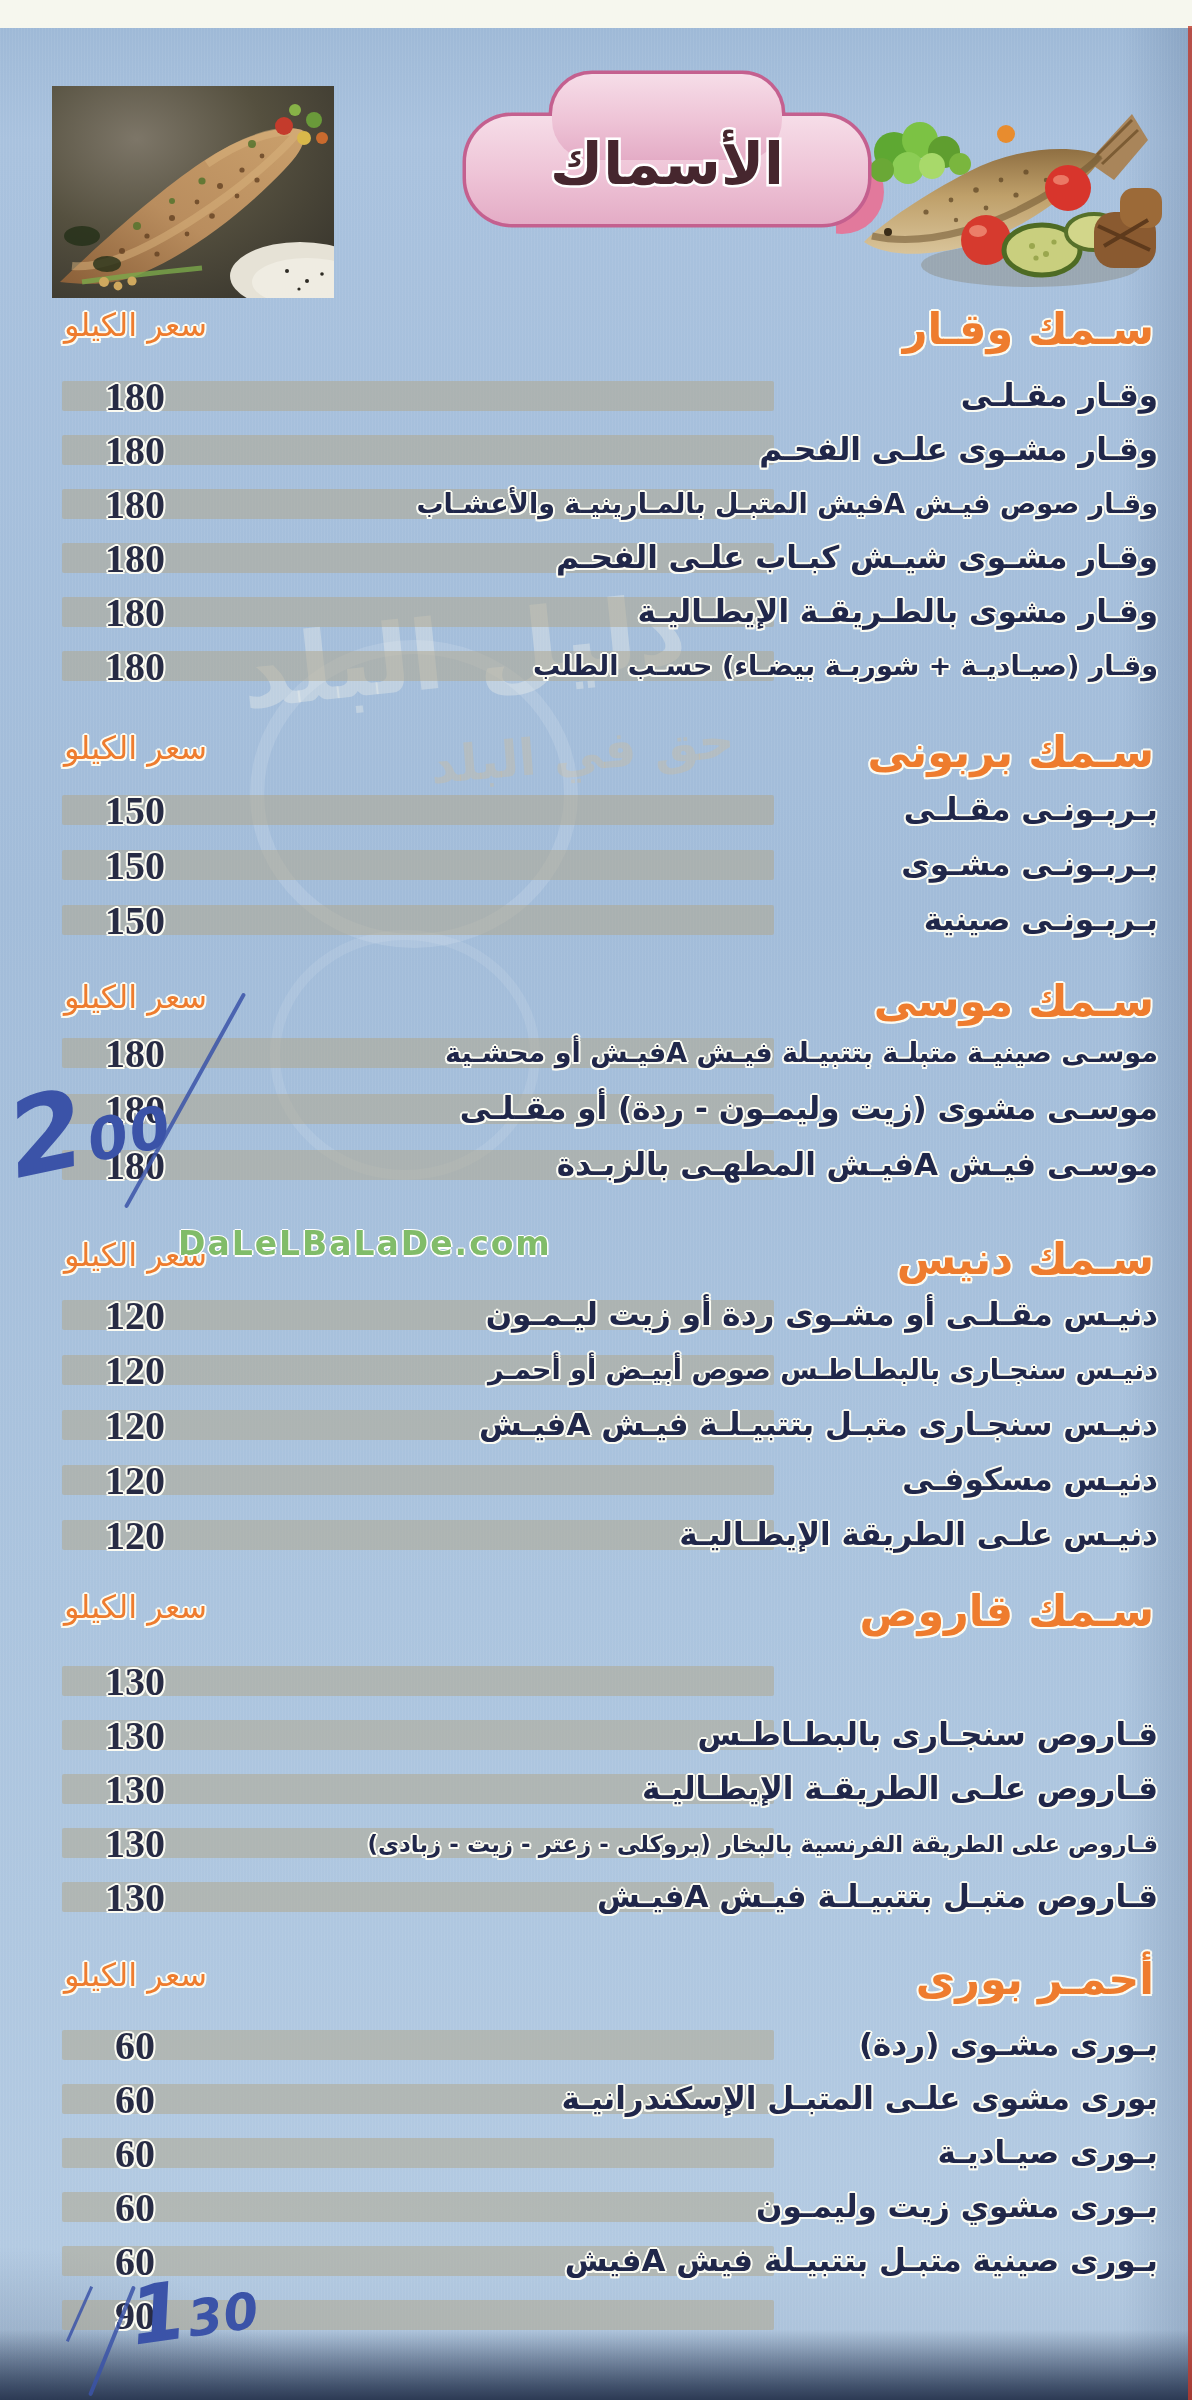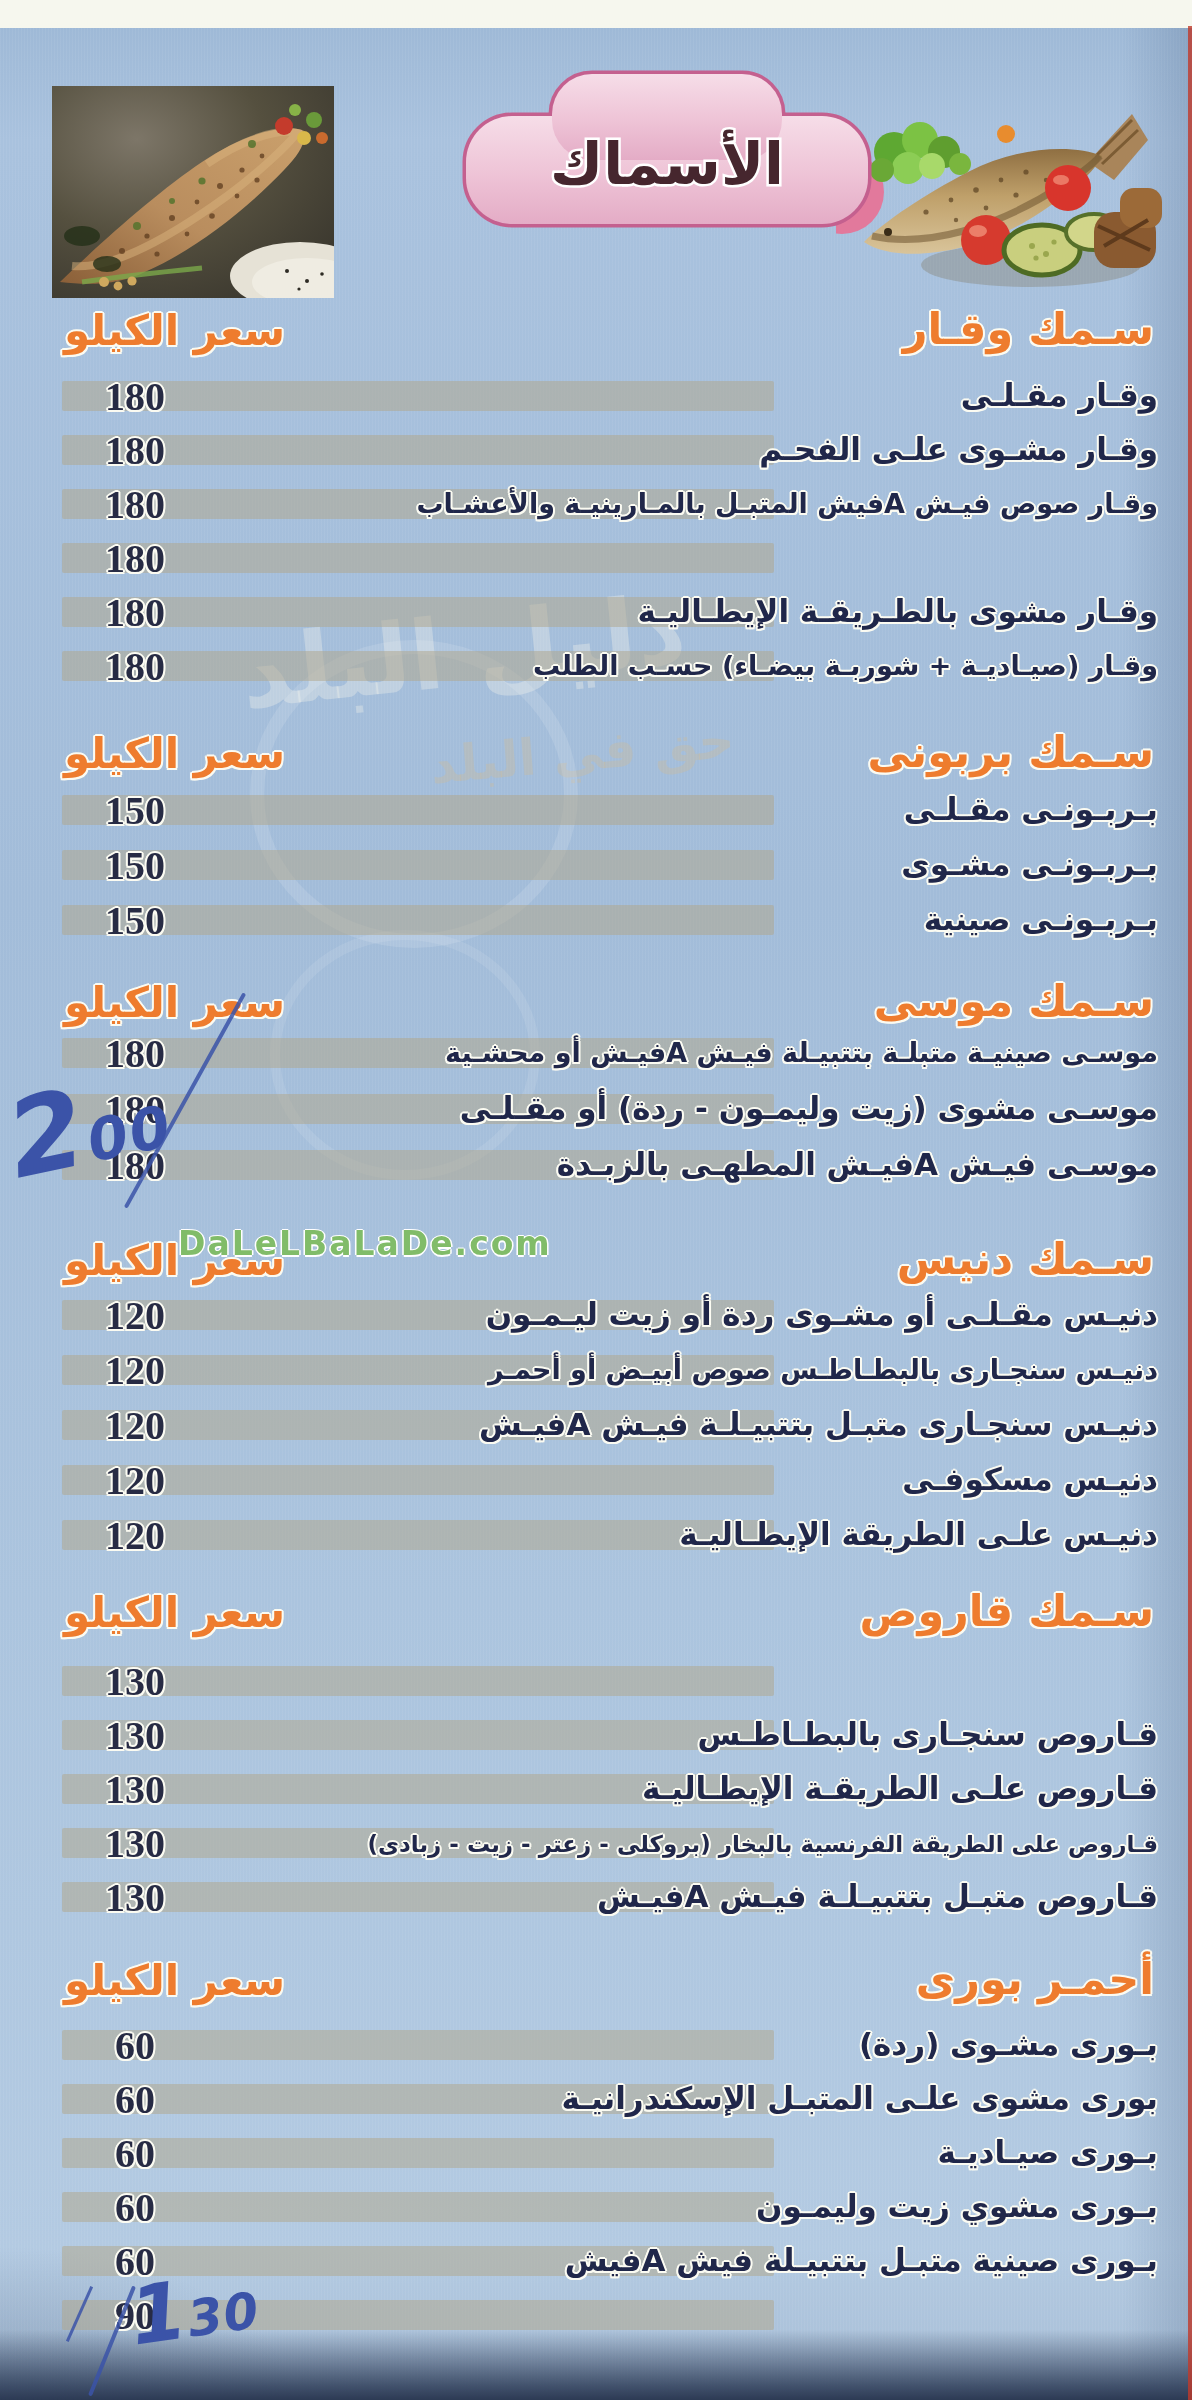--- a/index.html
+++ b/index.html
@@ -19,21 +19,21 @@
   
   .outl{text-shadow:2px 0 0 #fbfbf2,-2px 0 0 #fbfbf2,0 2px 0 #fbfbf2,0 -2px 0 #fbfbf2,
         1.5px 1.5px 0 #fbfbf2,-1.5px -1.5px 0 #fbfbf2,1.5px -1.5px 0 #fbfbf2,-1.5px 1.5px 0 #fbfbf2;}
 
   .photo{position:absolute;z-index:4;}
   .badge{position:absolute;left:452px;top:64px;z-index:5;}
 
   .menu-section{position:absolute;left:0;right:0;z-index:10;}
   .section-name{position:absolute;right:34px;top:0;margin:4px;font-size:43px;font-weight:bold;
     color:#ee7c2e;direction:rtl;white-space:nowrap;}
-  .price-col-header{position:absolute;left:64px;top:6px;font-size:42px;font-weight:bold;
+  .price-col-header{position:absolute;left:64px;top:6px;font-size:32px;font-weight:normal;
     color:#ee7c2e;direction:rtl;white-space:nowrap;text-align:right;}
   .menu-row{position:absolute;left:0;right:0;height:44px;}
   .band{position:absolute;left:62px;top:8px;width:712px;height:30px;background:rgba(176,166,140,.52);border-radius:2px;}
   .price{position:absolute;left:85px;top:0;width:100px;text-align:center;
     font-family:"Liberation Serif",serif;font-weight:bold;font-size:40px;color:#272b44;}
   .label{position:absolute;right:34px;top:2px;font-size:31px;font-weight:bold;color:#20274a;
     direction:rtl;white-space:nowrap;line-height:40px;}
   .label.sz-s{font-size:27px;line-height:42px;}
   .label.sz-xs{font-size:23px;line-height:44px;margin-left:20px;}
 
@@ -236,20 +236,21 @@
 
   <div class="menu-row" style="top: 181px;">
     <div class="band"></div>
     <div class="price outl">180</div>
     <div class="label outl sz-s">وقـار صوص فيـش Aفيش المتبـل بالمـارينيـة والأعشـاب</div>
   </div>
 
   <div class="menu-row" style="top: 235px;">
     <div class="band"></div>
     <div class="price outl">180</div>
+    <div class="label outl">وقـار مشـوى شيـش كبـاب علـى الفحـم</div>
   </div>
 
   <div class="menu-row" style="top: 289px;">
     <div class="band"></div>
     <div class="price outl">180</div>
     <div class="label outl">وقـار مشوى بالطـريقـة الإيطـاليـة</div>
   </div>
 
   <div class="menu-row" style="top: 343px;">
     <div class="band"></div>

